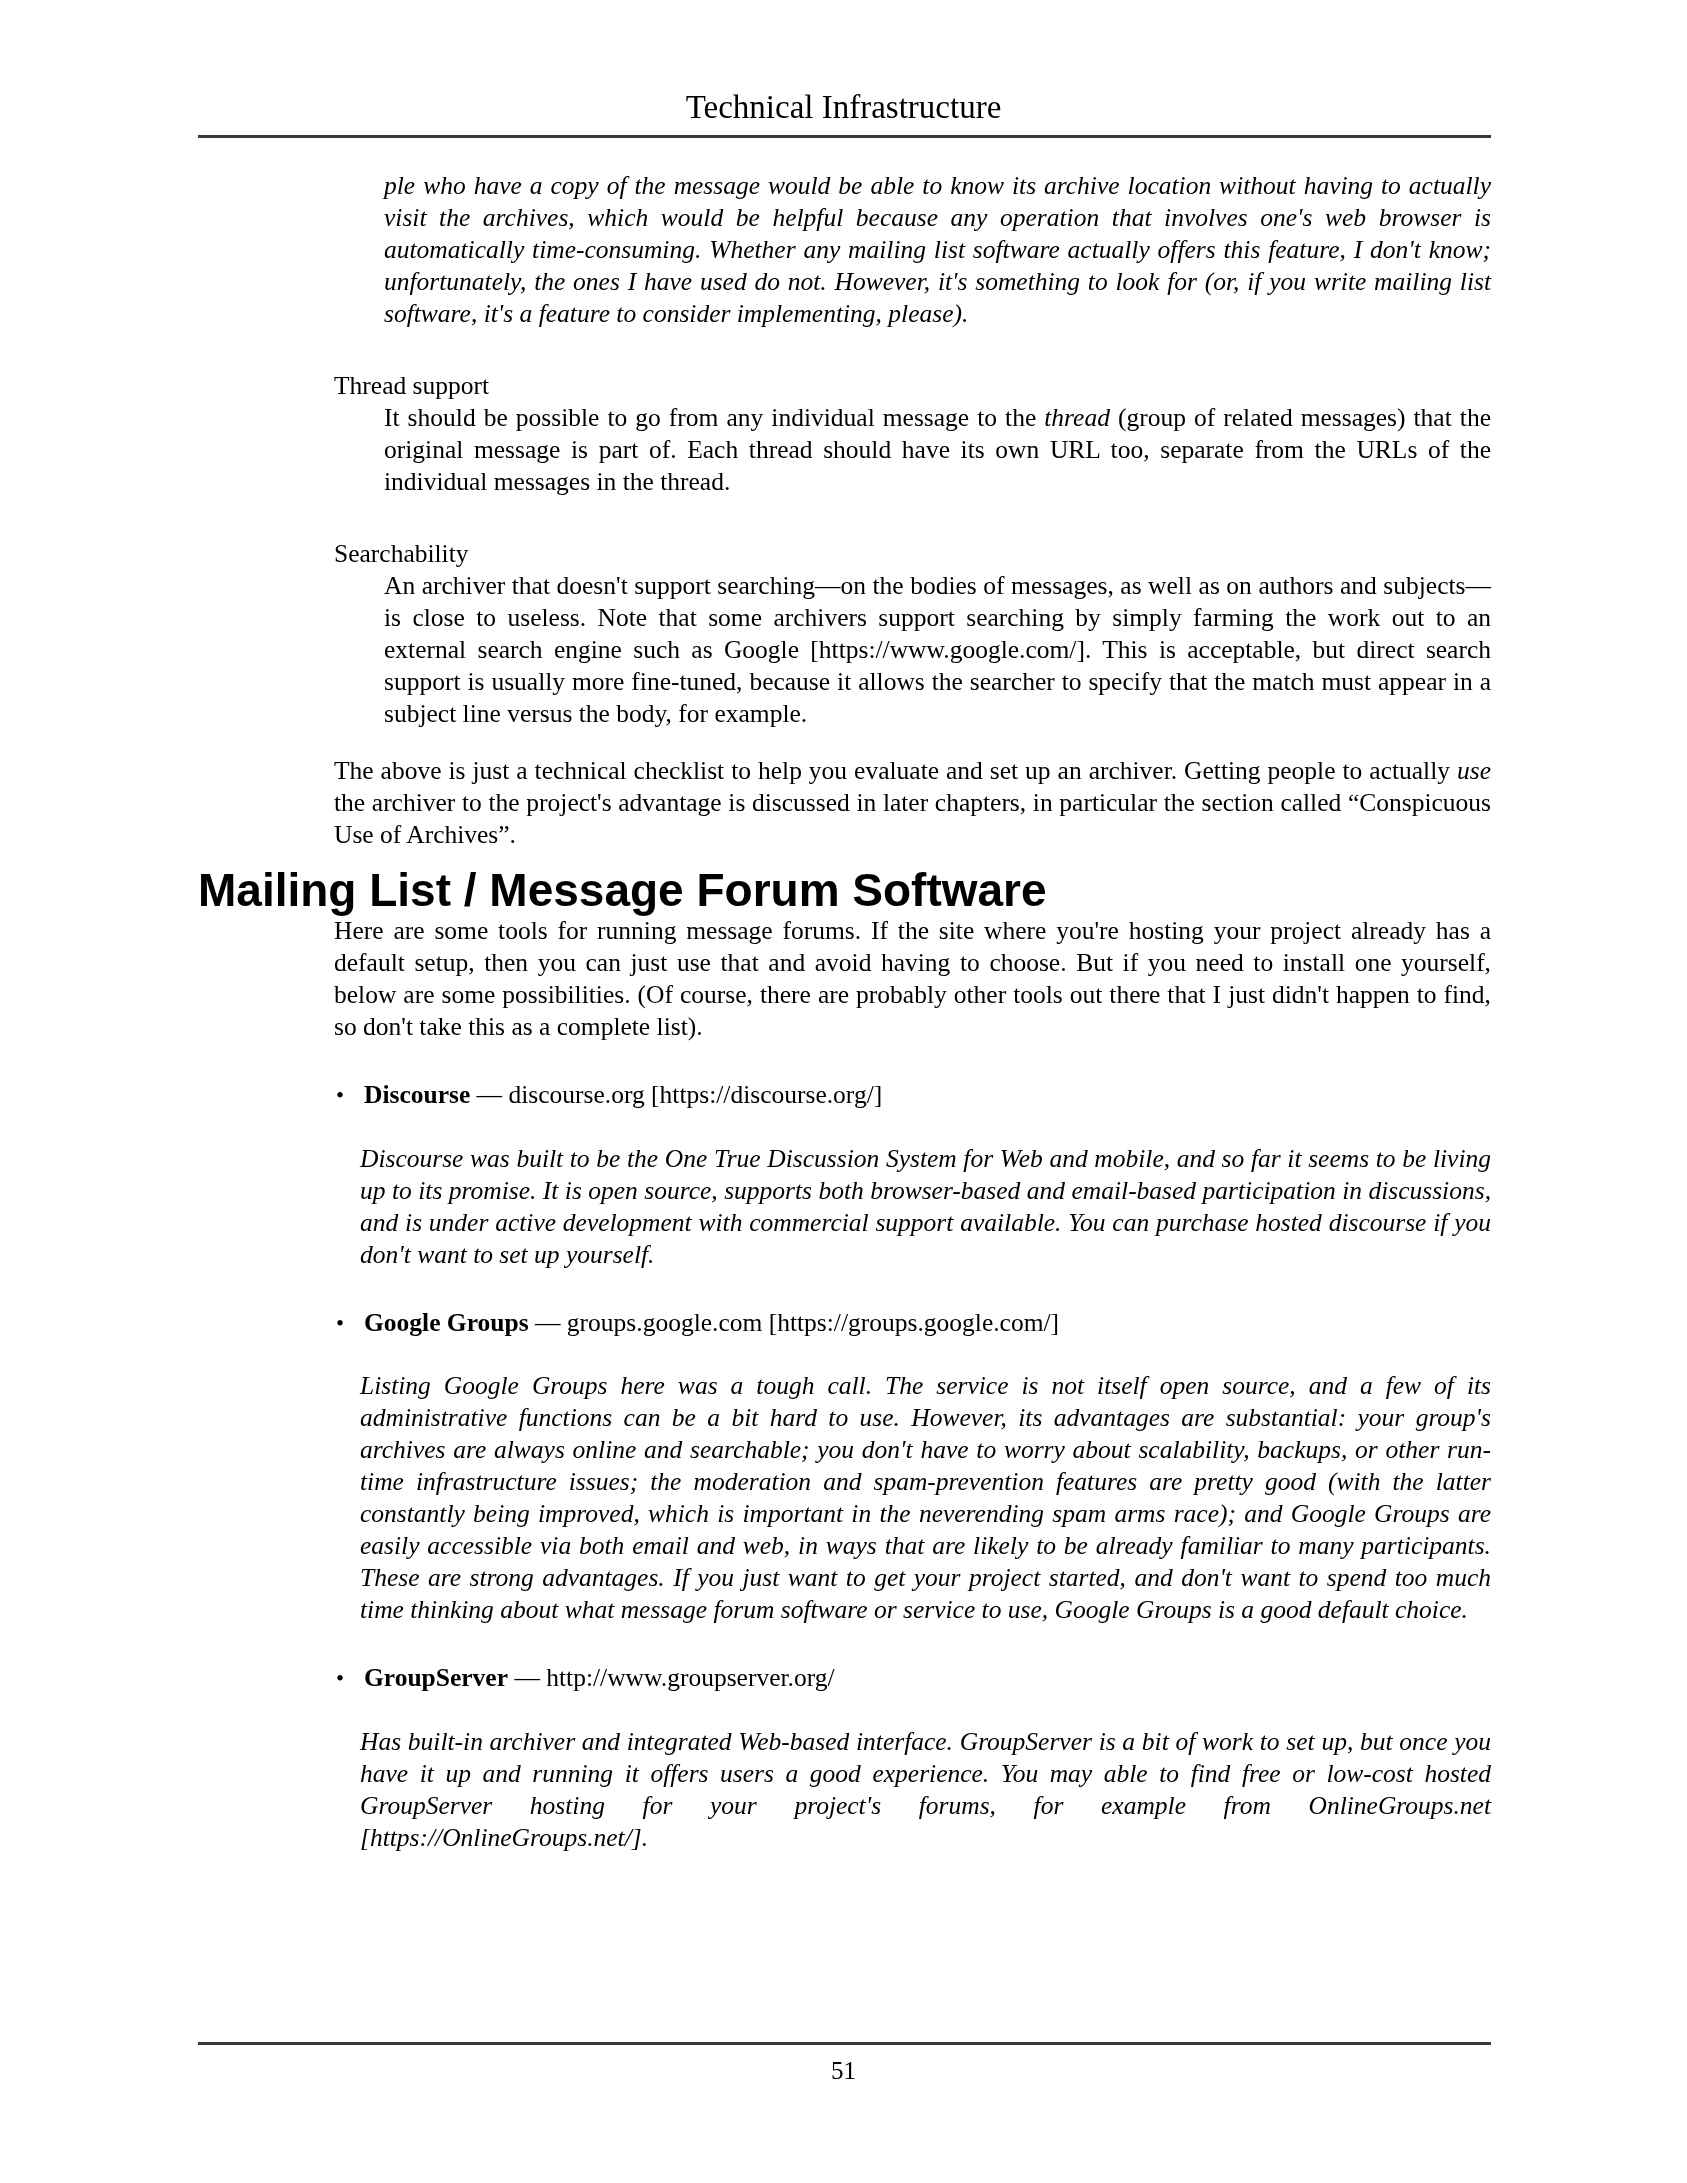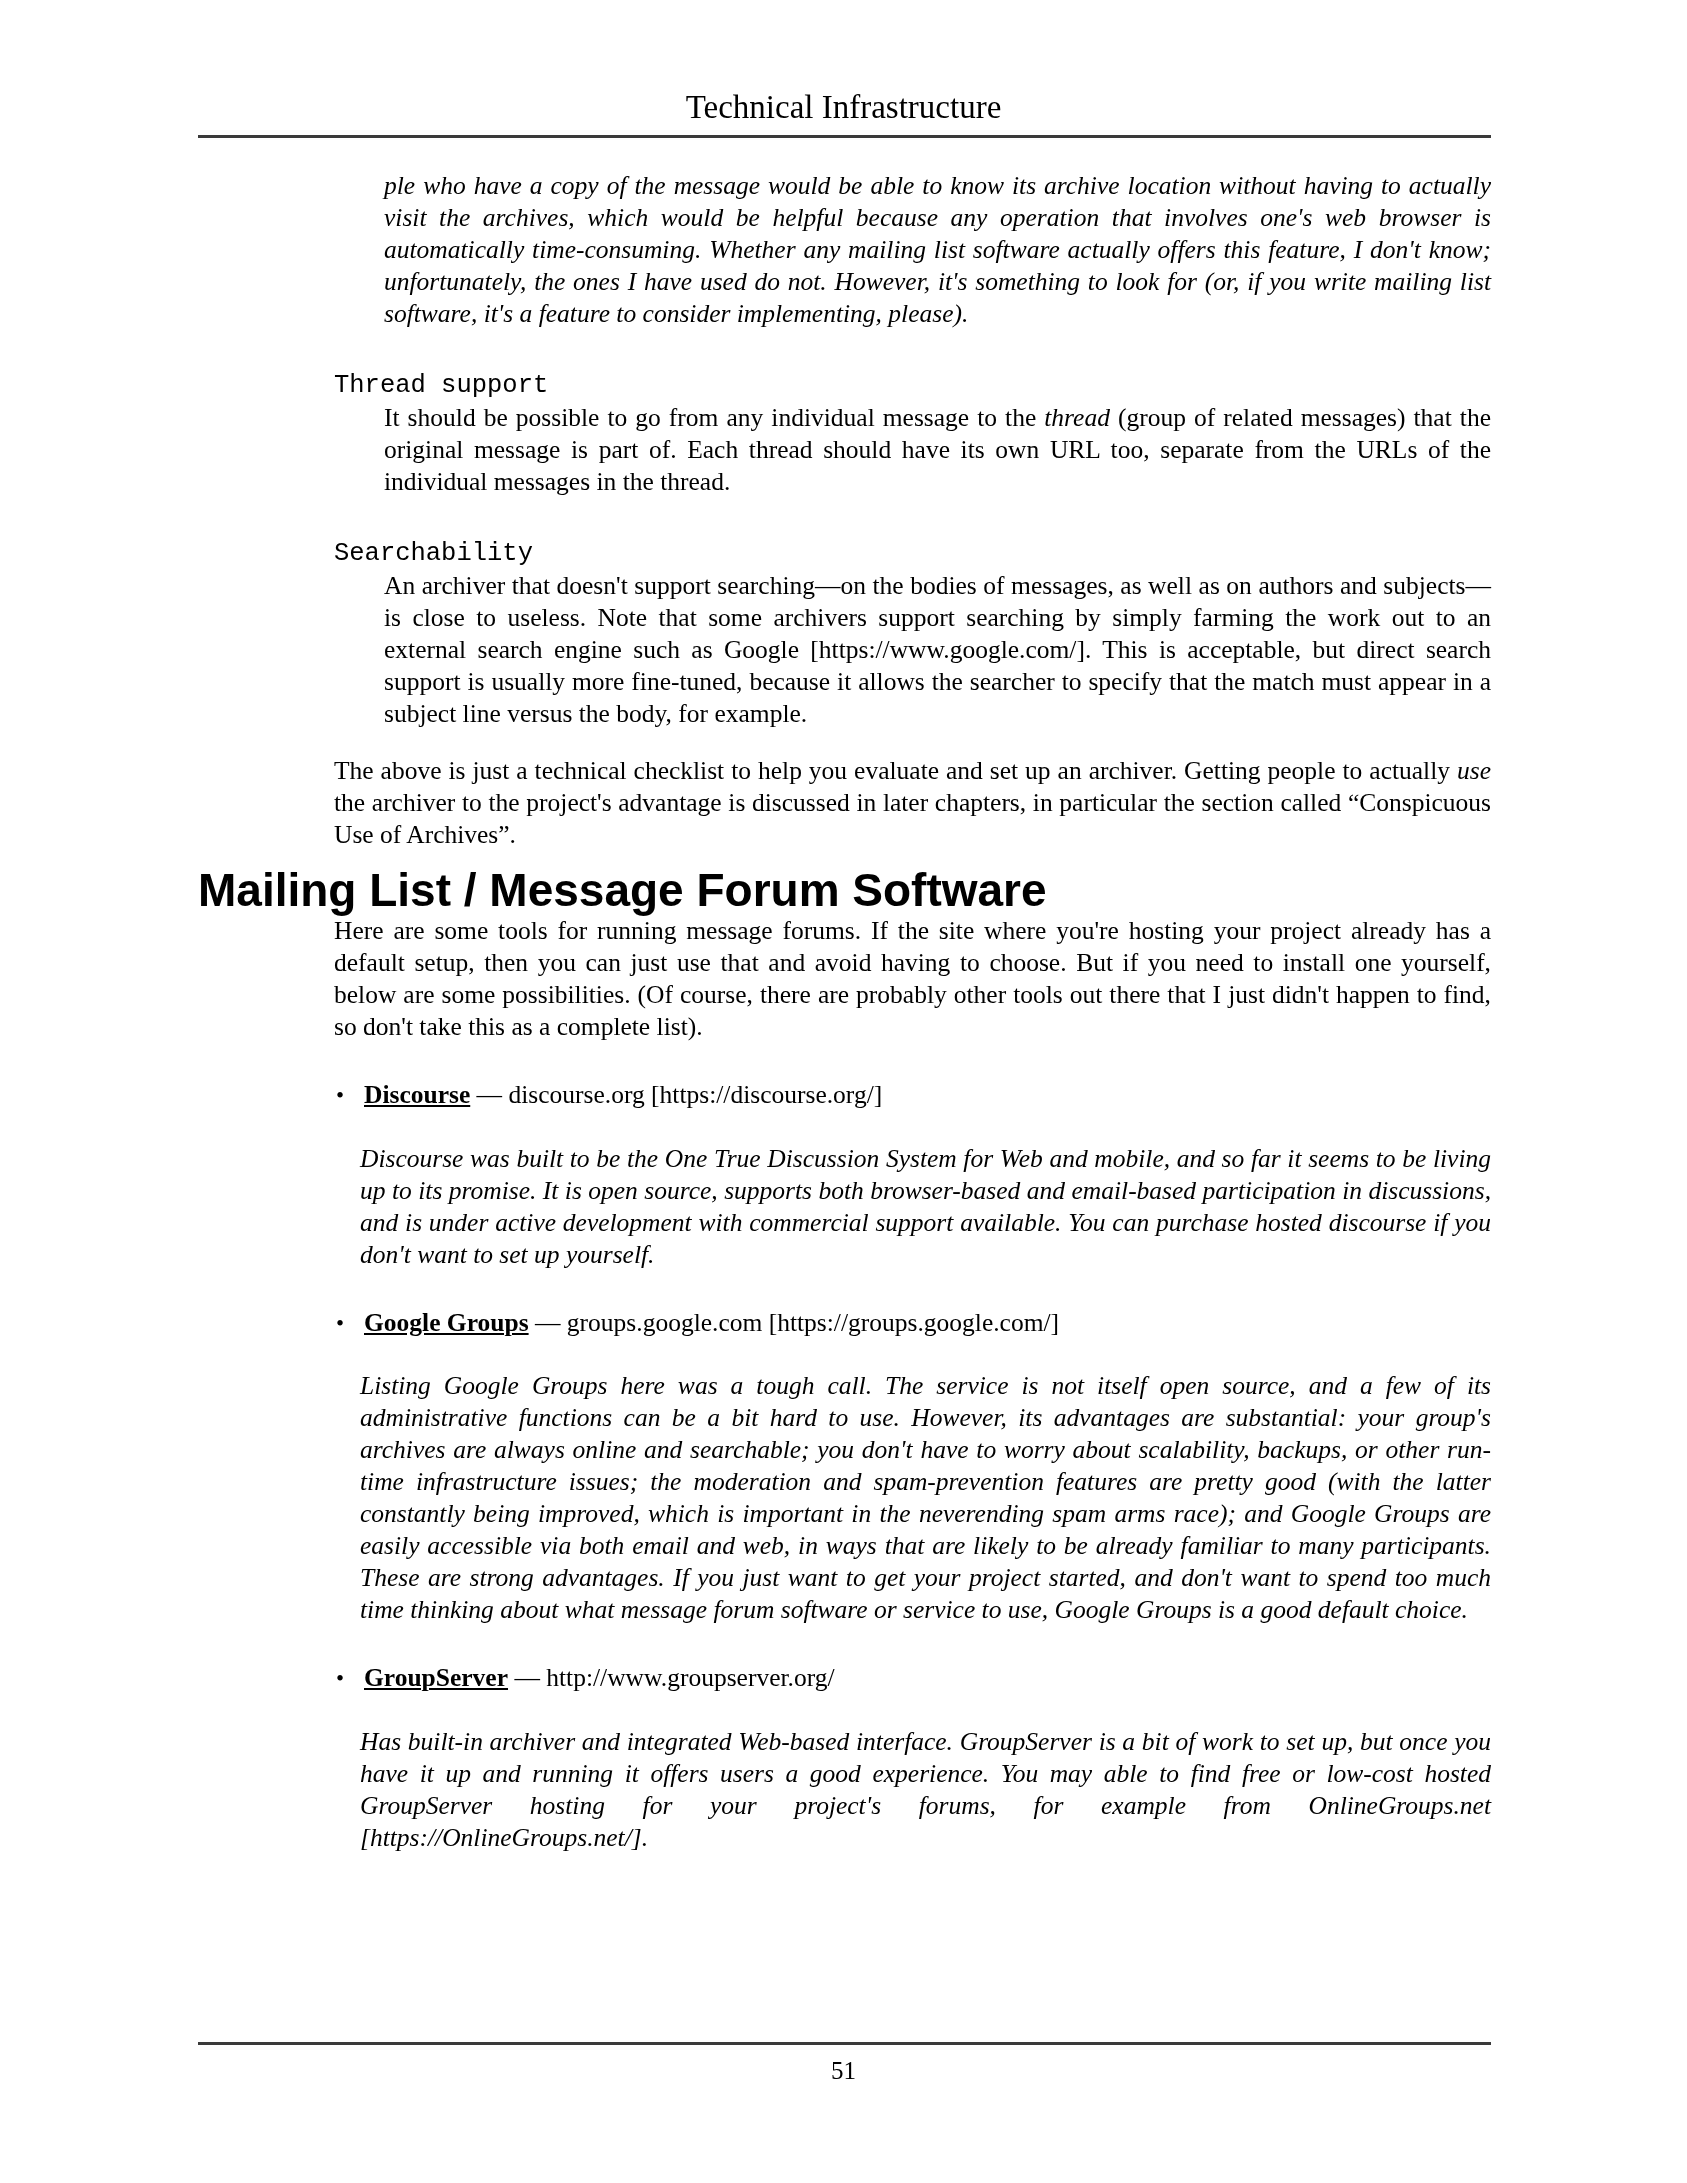--- a/index.html
+++ b/index.html
@@ -23,41 +23,41 @@
     border: none;
     border-top: 3.3px solid #3a3a3a;
     margin: 0 196px 0 198px;
     height: 0;
   }
   .header-rule { margin-top: 11.5px; }
   p { margin: 0; }
   .para { text-align: justify; }
   .cont-para { margin-left: 384px; margin-right: 196px; margin-top: 32px; font-style: italic; }
   dl { margin: 0; }
-  dt { margin-left: 334px; margin-top: 40px; font-family: Liberation Mono, monospace; }
+  dt { margin-left: 334px; margin-top: 40px; }
   dd { margin: 0 196px 0 384px; }
   .closing-para { margin-left: 334px; margin-right: 196px; margin-top: 25.5px; }
   h2.section-heading {
     margin: 15px 0 0 198px;
     font-family: "Liberation Sans", sans-serif;
     font-weight: bold;
     font-size: 46px;
     line-height: 49px;
     letter-spacing: 0;
   }
   .section-intro { margin-left: 334px; margin-right: 196px; }
   ul.tool-list { list-style: none; margin: 0; padding: 0; }
   ul.tool-list li { margin: 0; padding: 0; }
   .bullet-line { margin-left: 336px; margin-right: 196px; margin-top: 36px; }
   .bullet {
     display: inline-block;
     width: 28px;
     font-size: 23px;
   }
-  .tool-name { font-weight: bold; text-decoration: underline; }
+  .tool-name { font-weight: bold; }
   .tool-desc { margin-left: 360px; margin-right: 196px; margin-top: 30.5px; font-style: italic; }
   footer { position: absolute; left: 0; right: 0; top: 2042px; }
   .page-number { text-align: center; margin-top: 10px; font-size: 25px; }
   i { font-style: italic; }
 </style>
 </head>
 <body>
 
 <div class="page">
 

